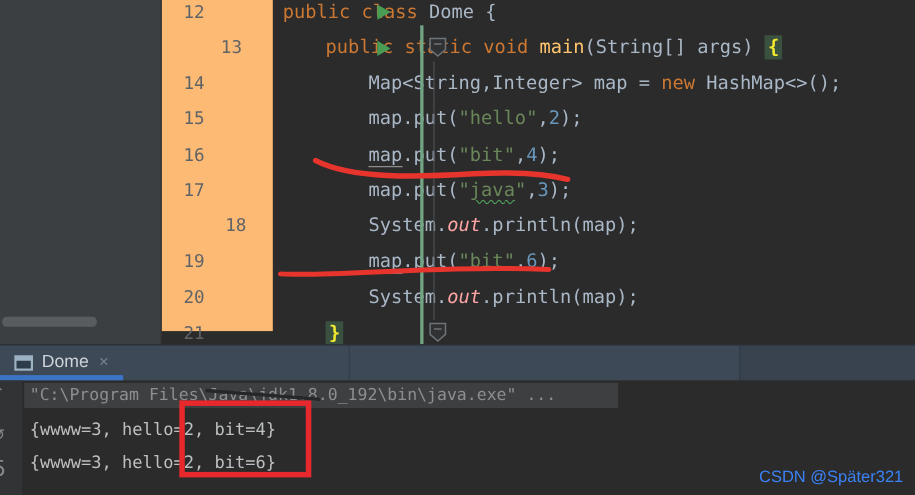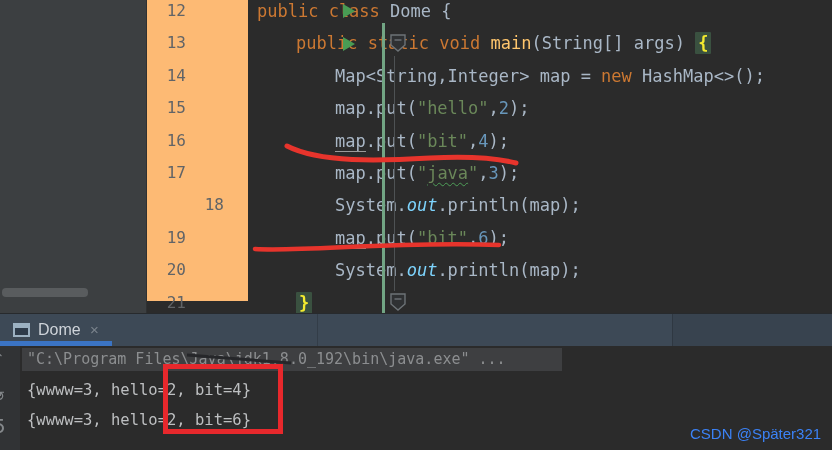--- a/index.html
+++ b/index.html
@@ -23,21 +23,21 @@
 
   
   #editor{position:absolute;left:248px;top:0;width:584px;height:313px;}
   .code-row{position:absolute;left:0;width:100%;height:32.4px;line-height:32.4px;font-size:17px;white-space:pre;}
   .tok{white-space:pre;}
   .kw{color:#cc7832;}
   .plain{color:#a9b7c6;}
   .method{color:#ffc66d;}
   .str{color:#6a8759;}
   .num{color:#6897bb;}
-  .field{color:#7dd3fc;font-style:italic;}
+  .field{color:#fca5a5;font-style:italic;}
   .hl{color:#f3ea2f;background:#3a5140;font-weight:bold;padding:1px 3px;border-radius:1px;}
   .u{border-bottom:1px solid #9a9a9a;}
   .typo{text-decoration:underline;text-decoration-style:wavy;text-decoration-color:#4e9e58;
         text-decoration-thickness:1px;text-underline-offset:3px;}
 
   
   #run-header{position:absolute;left:0;top:313px;width:832px;height:33px;background:#3d4956;border-top:1px solid #272a2d;box-sizing:border-box;}
   #run-header .seam{position:absolute;top:0;width:1px;height:33px;background:#333d48;}
   #run-header .dark-right{position:absolute;left:672px;top:0;width:160px;height:33px;background:rgba(0,0,0,0.07);}
   #tab-run{position:absolute;left:0;top:0;height:33px;width:112px;cursor:default;}
@@ -77,21 +77,21 @@
       <div class="code-row" style="top: 157px; padding-left: 87px;"><span class="tok plain">map.put(</span><span class="tok str">"</span><span class="tok str typo">java</span><span class="tok str">"</span><span class="tok plain">,</span><span class="tok num">3</span><span class="tok plain">);</span></div>
       <div class="code-row" style="top: 189.4px; padding-left: 87px;"><span class="tok plain">System.</span><span class="tok field">out</span><span class="tok plain">.println(map);</span></div>
       <div class="code-row" style="top: 221.8px; padding-left: 87px;"><span class="tok plain u">map</span><span class="tok plain">.put(</span><span class="tok str">"bit"</span><span class="tok plain">,</span><span class="tok num">6</span><span class="tok plain">);</span></div>
       <div class="code-row" style="top: 254.2px; padding-left: 87px;"><span class="tok plain">System.</span><span class="tok field">out</span><span class="tok plain">.println(map);</span></div>
       <div class="code-row" style="top: 286.6px; padding-left: 48px;"><span class="tok hl">}</span></div>
     </div>
 
   <div id="gutter">
     <div id="gutter-numbers">
         <div class="gutter-num" style="top: -5px;">12</div>
-        <div class="gutter-num" style="top: 27.4px;">13</div>
+        <div class="gutter-num" style="top: 27.4px; margin-left: 34px;">13</div>
         <div class="gutter-num" style="top: 59.8px;">14</div>
         <div class="gutter-num" style="top: 92.2px;">15</div>
         <div class="gutter-num" style="top: 124.6px;">16</div>
         <div class="gutter-num" style="top: 157px;">17</div>
         <div class="gutter-num" style="top: 189.4px; margin-left: 38px;">18</div>
         <div class="gutter-num" style="top: 221.8px;">19</div>
         <div class="gutter-num" style="top: 254.2px;">20</div>
         <div class="gutter-num" style="top: 286.6px;">21</div>
       </div>
     <div id="run-arrows">

